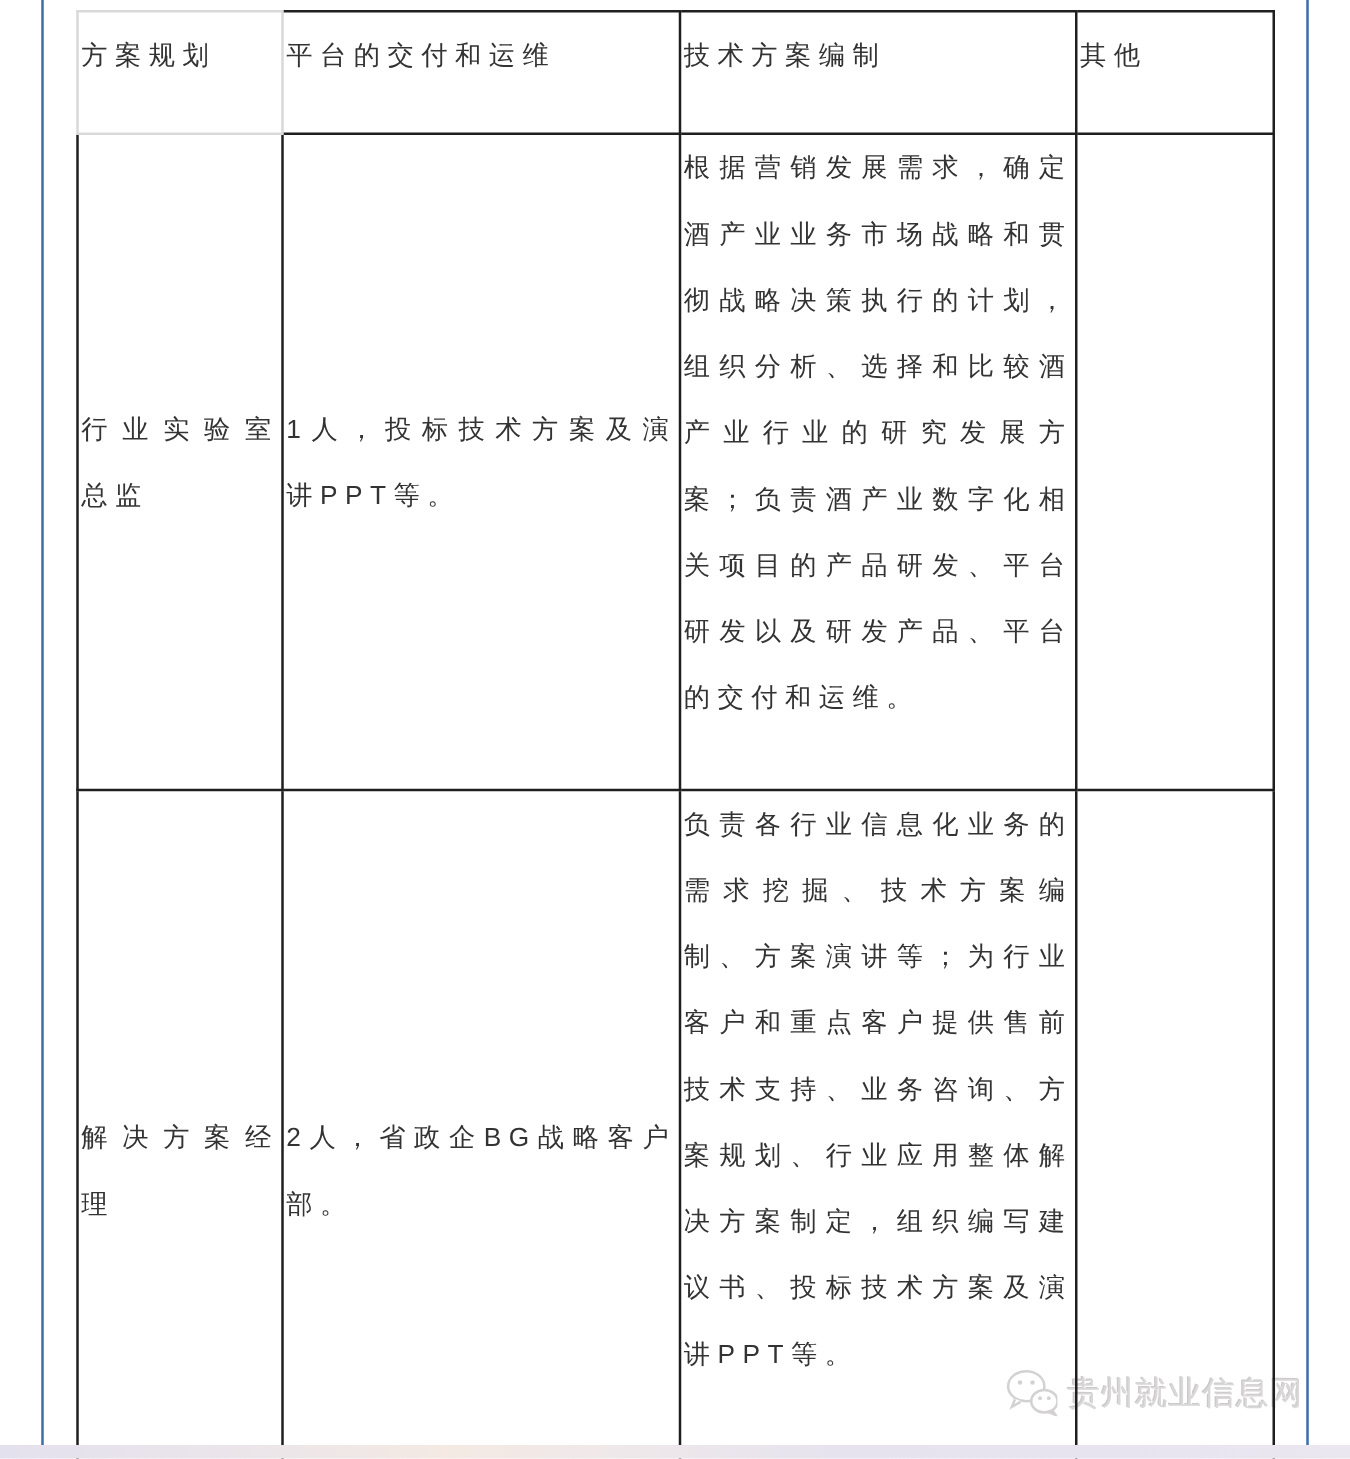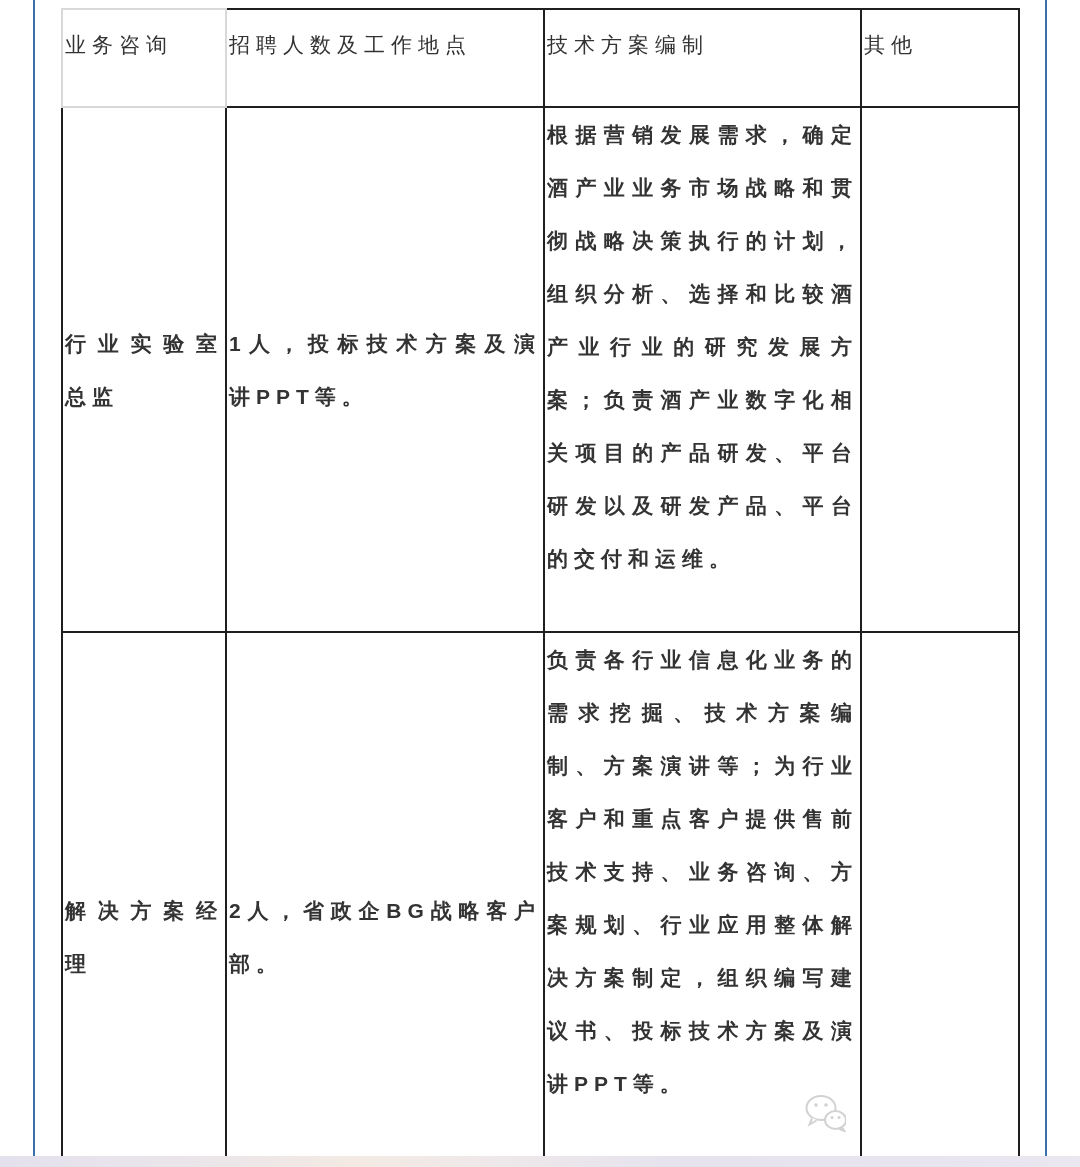--- a/index.html
+++ b/index.html
@@ -46,21 +46,20 @@
     vertical-align: top;
     padding-top: 8px;
     text-align: left;
     height: 88px;
   }
   tr.header-row td.muted {
     border-color: var(--muted-border, #d9d9d9);
   }
   tr.body-row td {
     border: 2px solid var(--table-border, #1f1f1f);
-    font-weight: bold;
   }
   tr.row-1 { height: 525px; }
   tr.row-2 { height: 610px; }
   td.cell-pos, td.cell-loc { vertical-align: middle; margin-top: 30px; }
   td.cell-resp { vertical-align: top; padding-top: 5px; }
   td.cell-other { vertical-align: top; }
 
   .watermark {
     position: absolute;
     left: 804px; top: 1094px;
@@ -116,34 +115,35 @@
           <circle cx="22" cy="11" r="1.8"></circle>
         </g>
         <g>
           <ellipse cx="31.5" cy="26" rx="10.5" ry="9" fill="#ffffff" stroke="#d3d1d1" stroke-width="2"></ellipse>
           <circle cx="28" cy="23.5" r="1.5" fill="#d3d1d1"></circle>
           <circle cx="35" cy="23.5" r="1.5" fill="#d3d1d1"></circle>
           <path d="M38 33.5 L40.5 37 L34.5 34.5" fill="none" stroke="#d3d1d1" stroke-width="2"></path>
         </g>
       </svg>
     </span>
+    <span class="wm-text">贵州就业信息网</span>
   </div>
 
   <div class="table-wrap">
     <table class="job-table">
       <colgroup>
         <col style="width:164px">
         <col style="width:318px">
         <col style="width:317px">
         <col style="width:158px">
       </colgroup>
       <tbody>
         <tr class="header-row">
-          <td class="muted">业务咨询</td>
-          <td>招聘人数及工作地点</td>
+          <td class="muted">方案规划</td>
+          <td>平台的交付和运维</td>
           <td>技术方案编制</td>
           <td>其他</td>
         </tr>
         <tr class="body-row row-1">
           <td class="cell-pos">行业实验室总监</td>
           <td class="cell-loc">1人，投标技术方案及演讲PPT等。</td>
           <td class="cell-resp">根据营销发展需求，确定酒产业业务市场战略和贯彻战略决策执行的计划，组织分析、选择和比较酒产业行业的研究发展方案；负责酒产业数字化相关项目的产品研发、平台研发以及研发产品、平台的交付和运维。</td>
           <td class="cell-other"></td>
         </tr>
         <tr class="body-row row-2">

